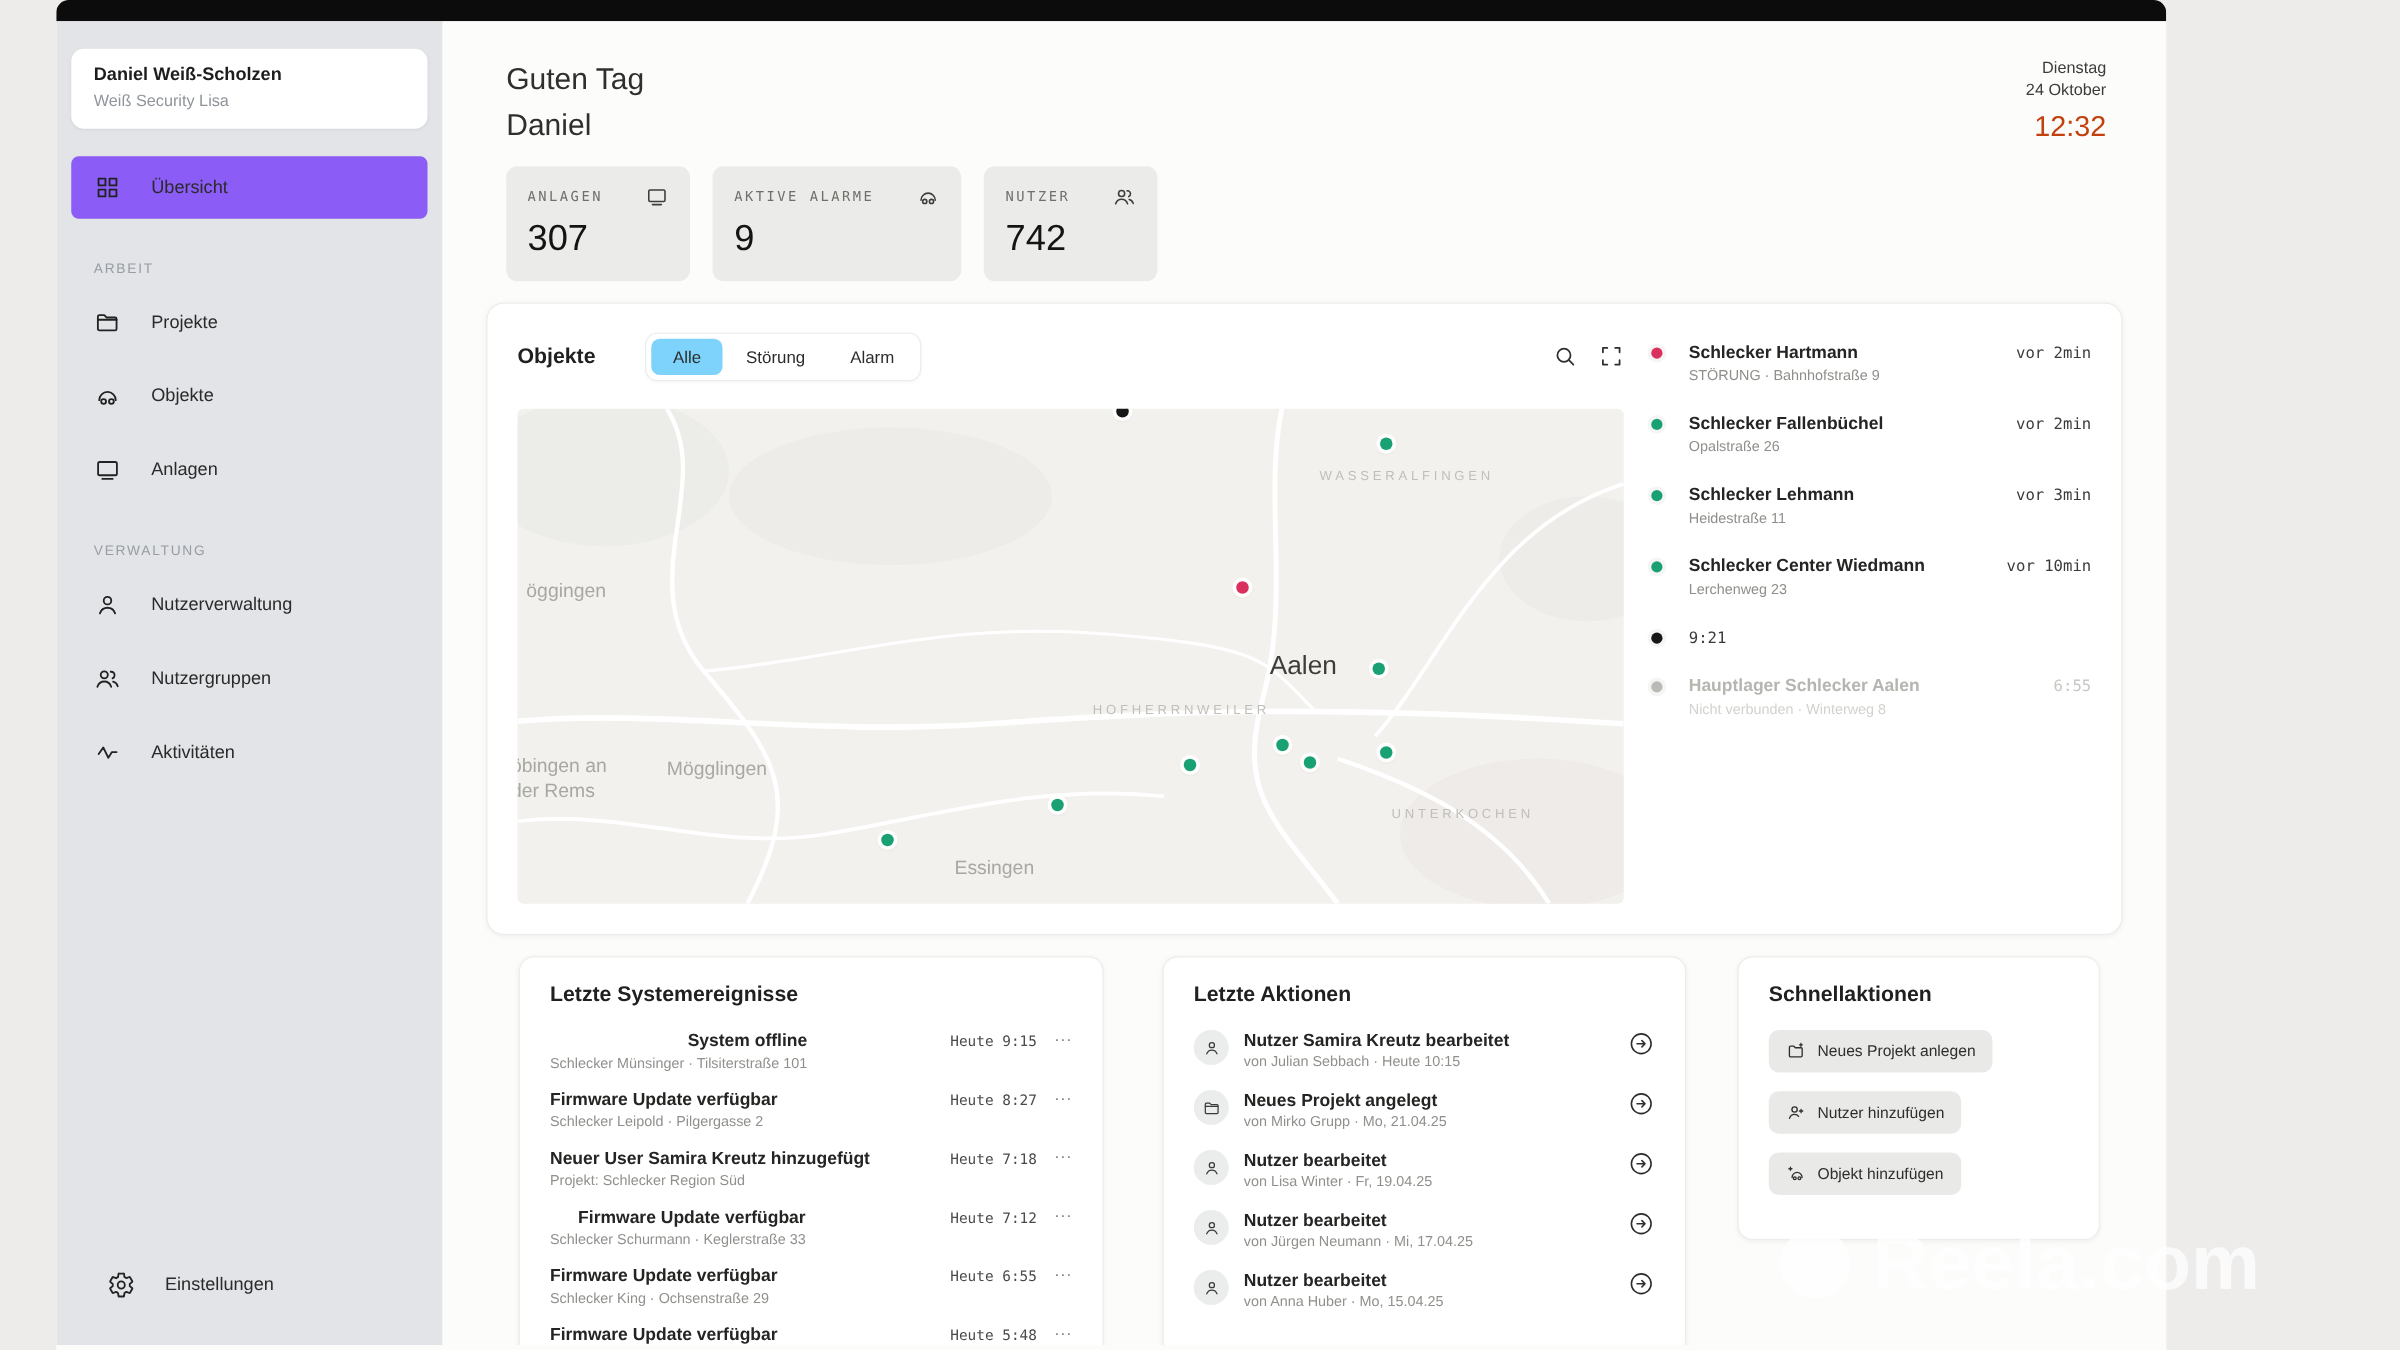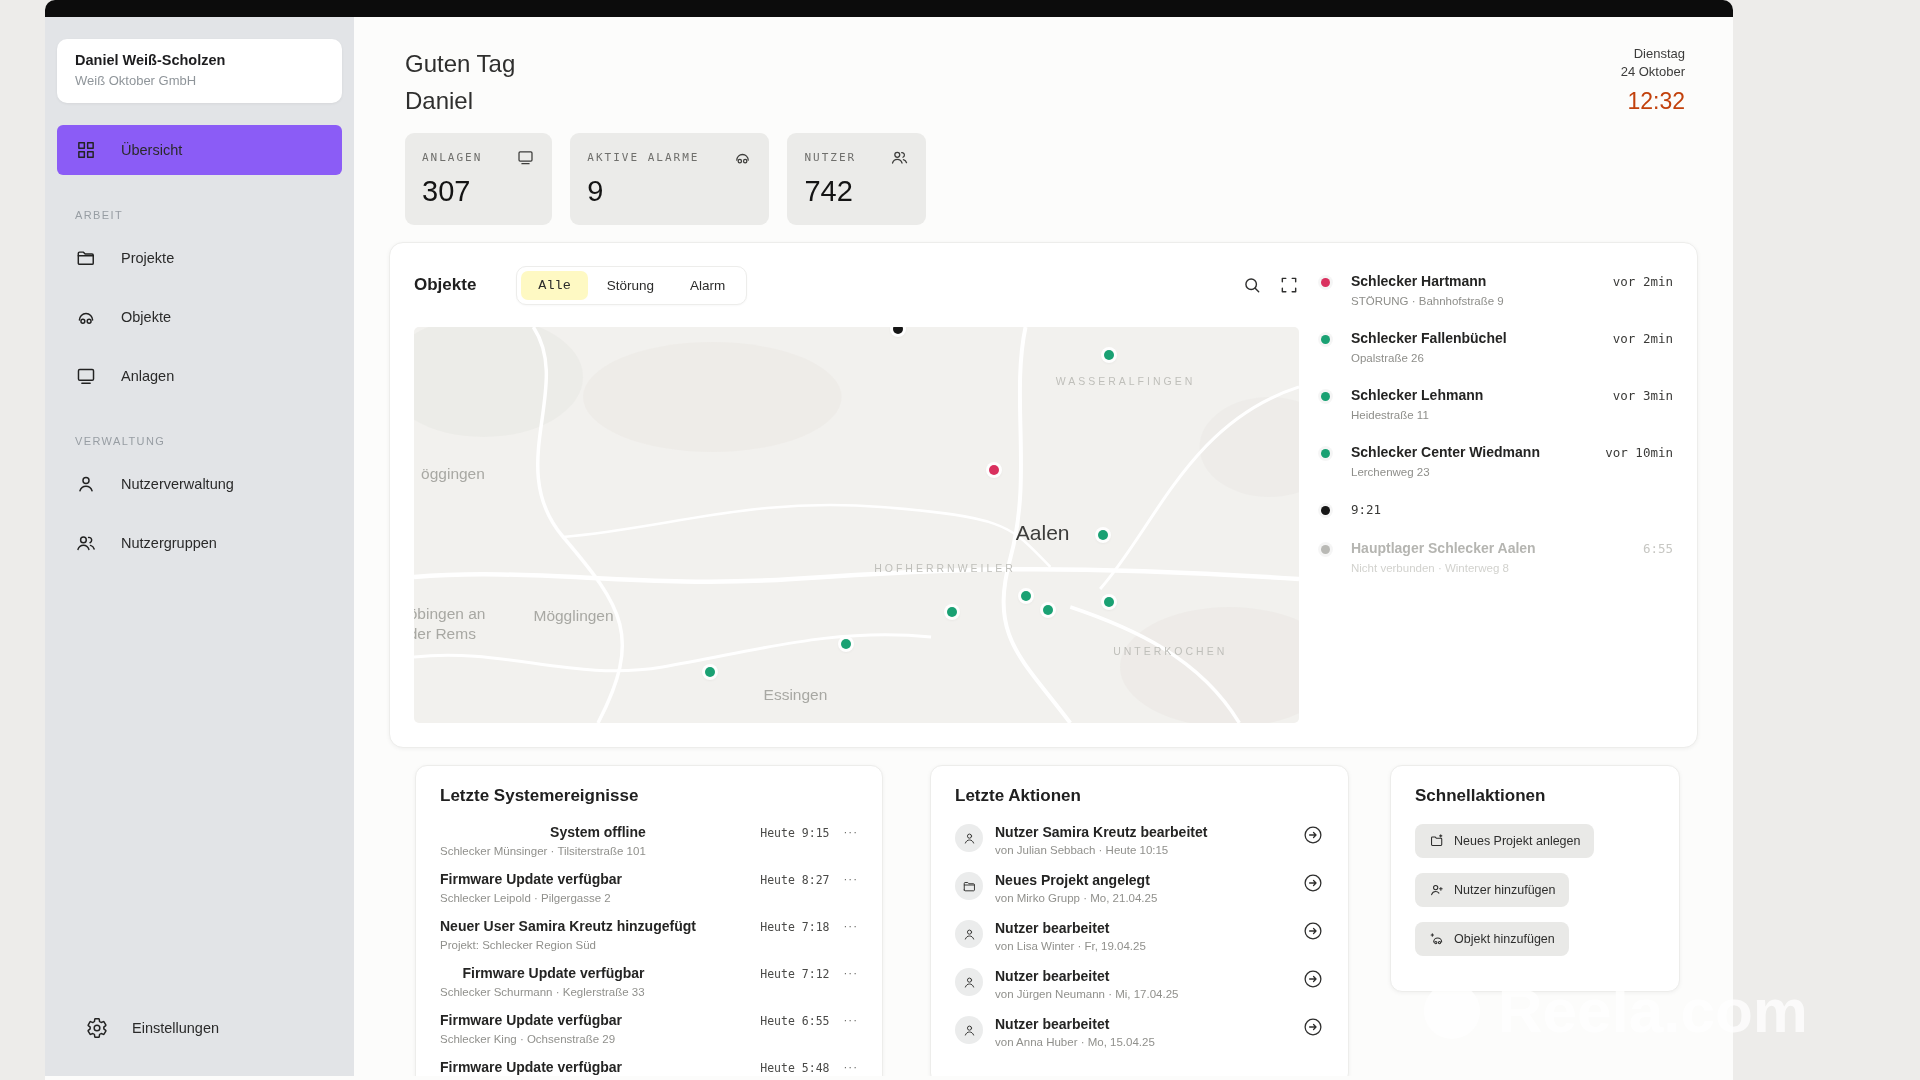--- a/index.html
+++ b/index.html
@@ -47,21 +47,21 @@
   
   .map-panel { margin-top:17px; background:#fff; border:1px solid #ededeb; border-radius:14px;
                box-shadow:0 1px 4px rgba(0,0,0,.05); padding:22px 24px 24px; display:flex; gap:22px; }
   .map-col { flex:1; min-width:0; }
   .map-header { display:flex; align-items:center; height:40px; margin-bottom:22px; }
   .panel-title { font-size:17px; font-weight:600; color:#202020; margin-right:40px; }
   .tabs { display:flex; border:1px solid #ededeb; border-radius:10px; padding:4px; gap:2px;
           background:#fff; box-shadow:0 1px 2px rgba(0,0,0,.03); }
   .tab { font-size:13.5px; font-weight:500; color:#2c2c2b; padding:7px 17px; border-radius:7px;
          background:transparent; border:none; font-family:inherit; cursor:pointer; }
-  .tab.active { background:#fef9c3;font-family:Liberation Mono, monospace; }
+  .tab.active { background:#7dd3fc; }
   .map-tools { margin-left:auto; display:flex; gap:17px; color:#2f2f2e; }
   .tool-icon { width:20px; height:20px; cursor:pointer; }
   .tool-icon svg { width:100%; height:100%; fill:none; stroke:currentColor; stroke-width:1.7;
                    stroke-linecap:round; stroke-linejoin:round; }
 
   .map { height:396px; background:#f2f1ee; border-radius:5px; position:relative; overflow:hidden; }
   .map svg.roads { position:absolute; inset:0; width:100%; height:100%; }
   .map-label { position:absolute; white-space:pre-line; line-height:1.3; transform:translate(0,-50%); }
   .map-label.city { font-size:21px; color:#3c3c3a; font-weight:500; }
   .map-label.town { font-size:15.5px; color:#a8a8a3; }
@@ -126,21 +126,21 @@
 <body>
 
 <div class="stage">
   <div class="window">
     <div class="topbar"></div>
     <div class="app">
 
       <aside class="sidebar">
         <div class="profile">
           <div class="p-name">Daniel Weiß-Scholzen</div>
-          <div class="p-company">Weiß Oktober GmbH</div>
+          <div class="p-company">Weiß Security Lisa</div>
         </div>
         <div class="nav-item active">
           <span class="nicon"><svg viewBox="0 0 24 24" aria-hidden="true">
                 <path d="M4.2 4.2h6v6h-6zM13.8 4.2h6v6h-6zM4.2 13.8h6v6h-6zM13.8 13.8h6v6h-6z"></path>
               </svg></span>
           <span>Übersicht</span>
         </div>
         <div id="sideSections">
             <div class="section-label">ARBEIT</div>
             <div class="nav-item">
@@ -174,20 +174,26 @@
               <span>Nutzerverwaltung</span>
             </div>
             <div class="nav-item">
               <span class="nicon"><svg viewBox="0 0 24 24" aria-hidden="true">
                   <circle cx="9.2" cy="8.6" r="3.1"></circle>
                   <path d="M3.2 19c1-3 3.3-4.6 6-4.6s5 1.6 6 4.6"></path>
                   <path d="M14.8 5.9a3 3 0 0 1 3.4 2.9c0 1.3-.7 2.4-1.8 2.9"></path>
                   <path d="M16.9 14.6c2 .5 3.4 1.9 4 4"></path>
                 </svg></span>
               <span>Nutzergruppen</span>
+            </div>
+            <div class="nav-item">
+              <span class="nicon"><svg viewBox="0 0 24 24" aria-hidden="true">
+                  <path d="M4.3 13.4 8.3 7.6l4.4 9 3.2-5h4"></path>
+                </svg></span>
+              <span>Aktivitäten</span>
             </div>
           </div>
         <div class="nav-item footer-item">
           <span class="nicon"><svg viewBox="0 0 24 24" aria-hidden="true">
                 <circle cx="12" cy="12" r="3.1"></circle>
                 <path d="M19.4 13c.04-.33.06-.66.06-1s-.02-.67-.06-1l2.1-1.65a.5.5 0 0 0 .12-.64l-2-3.46a.5.5 0 0 0-.6-.22l-2.49 1a7.3 7.3 0 0 0-1.73-1l-.38-2.65A.5.5 0 0 0 13.93 2h-3.86a.5.5 0 0 0-.5.42l-.38 2.65c-.62.26-1.2.6-1.73 1l-2.48-1a.5.5 0 0 0-.61.22l-2 3.46a.5.5 0 0 0 .12.64L4.6 11c-.04.33-.06.66-.06 1s.02.67.06 1l-2.1 1.65a.5.5 0 0 0-.12.64l2 3.46c.13.22.39.31.6.22l2.49-1c.53.4 1.11.74 1.73 1l.38 2.65c.04.24.25.42.5.42h3.86c.25 0 .46-.18.5-.42l.38-2.65a7.3 7.3 0 0 0 1.73-1l2.48 1c.22.09.48 0 .61-.22l2-3.46a.5.5 0 0 0-.12-.64L19.4 13z"></path>
               </svg></span>
           <span>Einstellungen</span>
         </div>
       </aside>

